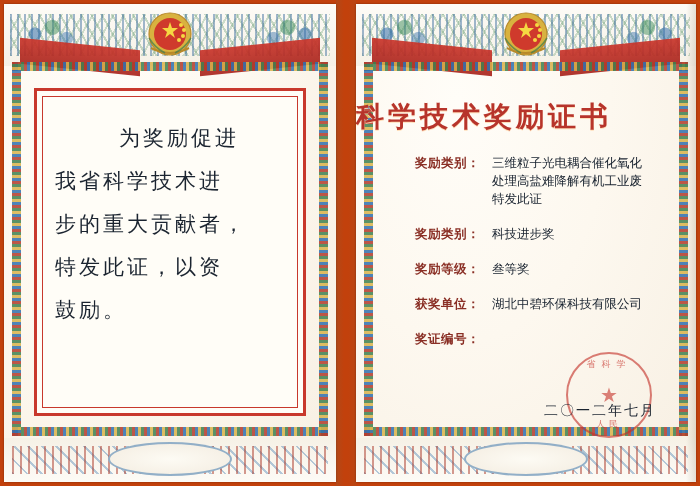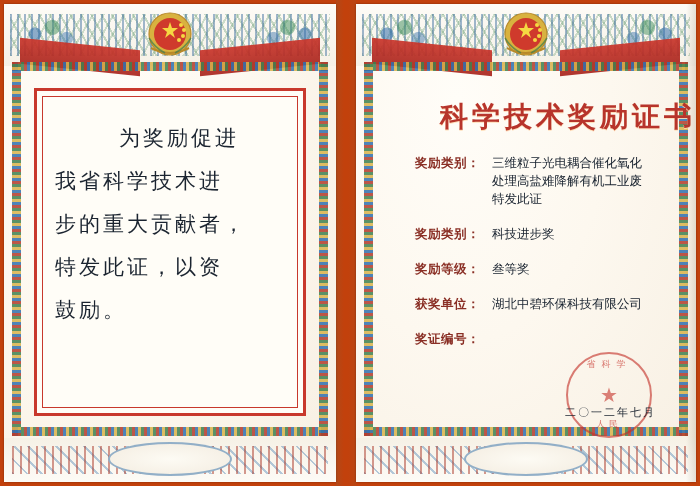--- a/index.html
+++ b/index.html
@@ -143,21 +143,21 @@
     line-height: 43px;
     letter-spacing: 3px;
     text-align: justify;
   }
   .hand-text .l1 { text-indent: 64px; }
 
   
   .rp-title {
     position: absolute;
     left: 0; right: 0; top: 94px;
-    text-align: right;
+    text-align: left;
     font-family: "DejaVu Serif", serif;
     font-size: 28px;
     font-weight: bold;
     letter-spacing: 4px;
     color: #b7342b;
     text-shadow: 0 1px 0 rgba(255,220,180,.9);
   }
   .fields {
     position: absolute;
     left: 40px; right: 26px; top: 150px;
@@ -213,21 +213,21 @@
     letter-spacing: 6px;
     color: rgba(196,48,40,.65);
     font-family: "DejaVu Sans", sans-serif;
   }
   .seal .txt.bottom { top: auto; bottom: 7px; letter-spacing: 4px; }
 
   .date {
     position: absolute;
     right: 40px; bottom: 62px;
     font-family: Liberation Mono, monospace;
-    font-size: 11px;
+    font-size: 14px;
     letter-spacing: 2px;
     color: #1b2430;
   }
 
   
   .fold {
     position: absolute; top: 0; bottom: 0; right: 0; width: 10px;
     background: linear-gradient(90deg, rgba(0,0,0,0) 0%, rgba(120,100,70,.18) 100%);
   }
   .gutter {

